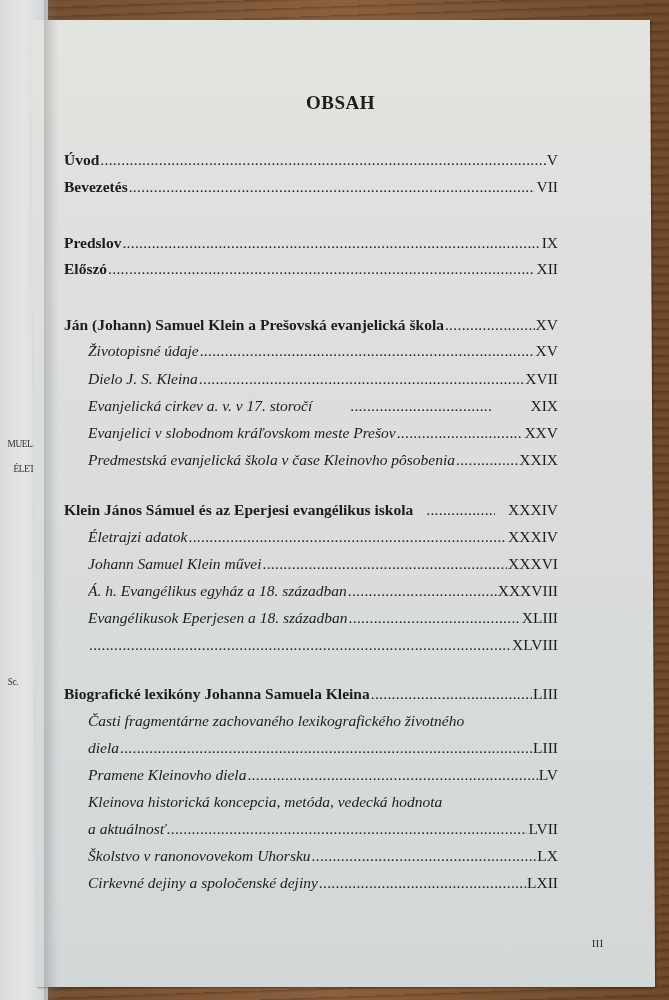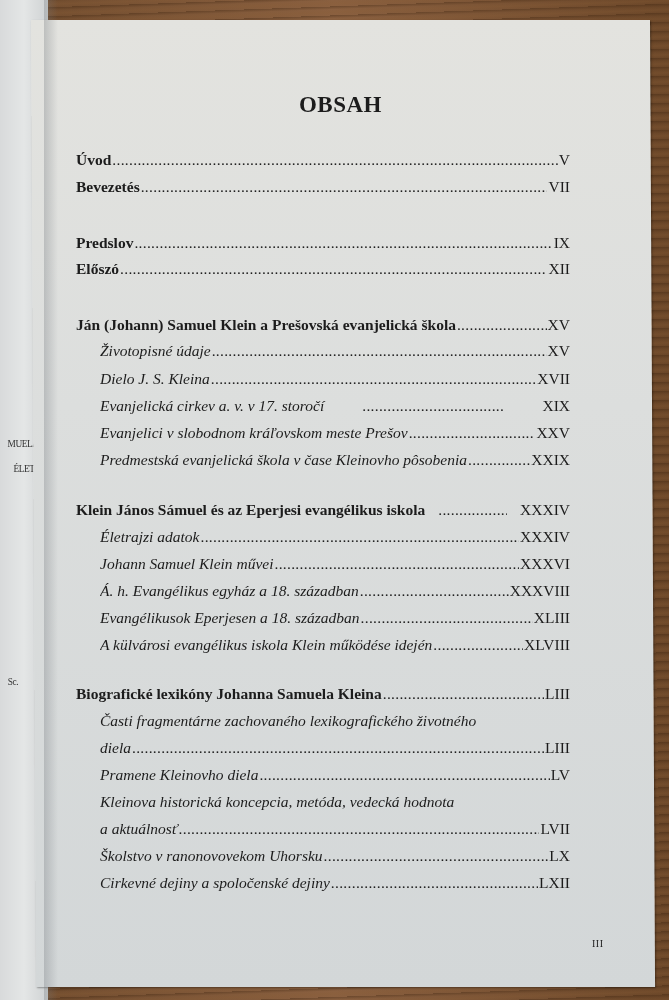--- a/index.html
+++ b/index.html
@@ -55,34 +55,33 @@
       box-shadow: 1px 1px 2px rgba(0,0,0,0.35);
       transform: skewX(0.3deg);
       transform-origin: top left;
     }
     .title {
       position: absolute;
       left: 31px;
       top: 92px;
       width: 619px;
       text-align: center;
-      font-size: 23px;
+      font-size: 19px;
       font-weight: bold;
       letter-spacing: 0.5px;
       color: #1a1a1a;
     }
     .row {
       position: absolute;
       display: flex;
       align-items: baseline;
       font-size: 15.5px;
       line-height: 20px;
       white-space: nowrap;
       overflow: hidden;
-      margin-left: 12px;
     }
     .row.main { font-weight: bold; left: 64px; width: 494px; }
     .row.sub { font-style: italic; left: 88px; width: 470px; }
     .row .label { flex: 0 0 auto; }
     .row .dots {
       flex: 1 1 auto;
       overflow: hidden;
       font-weight: normal;
       font-style: normal;
       margin: 0 1px;
@@ -194,21 +193,20 @@
   <span class="label">Á. h. Evangélikus egyház a 18. században</span>
   <span class="dots"></span>
   <span class="pg">XXXVIII</span>
 </div>
 <div class="row sub" style="top:608px;">
   <span class="label">Evangélikusok Eperjesen a 18. században</span>
   <span class="dots"></span>
   <span class="pg">XLIII</span>
 </div>
 <div class="row sub" style="top:635px;">
-  <span class="label">A külvárosi evangélikus iskola Klein működése idején</span>
   <span class="dots"></span>
   <span class="pg">XLVIII</span>
 </div>
 
 <div class="row main" style="top:684px;">
   <span class="label">Biografické lexikóny Johanna Samuela Kleina</span>
   <span class="dots"></span>
   <span class="pg">LIII</span>
 </div>
 <div class="row wrap-first" style="top:711px;">

